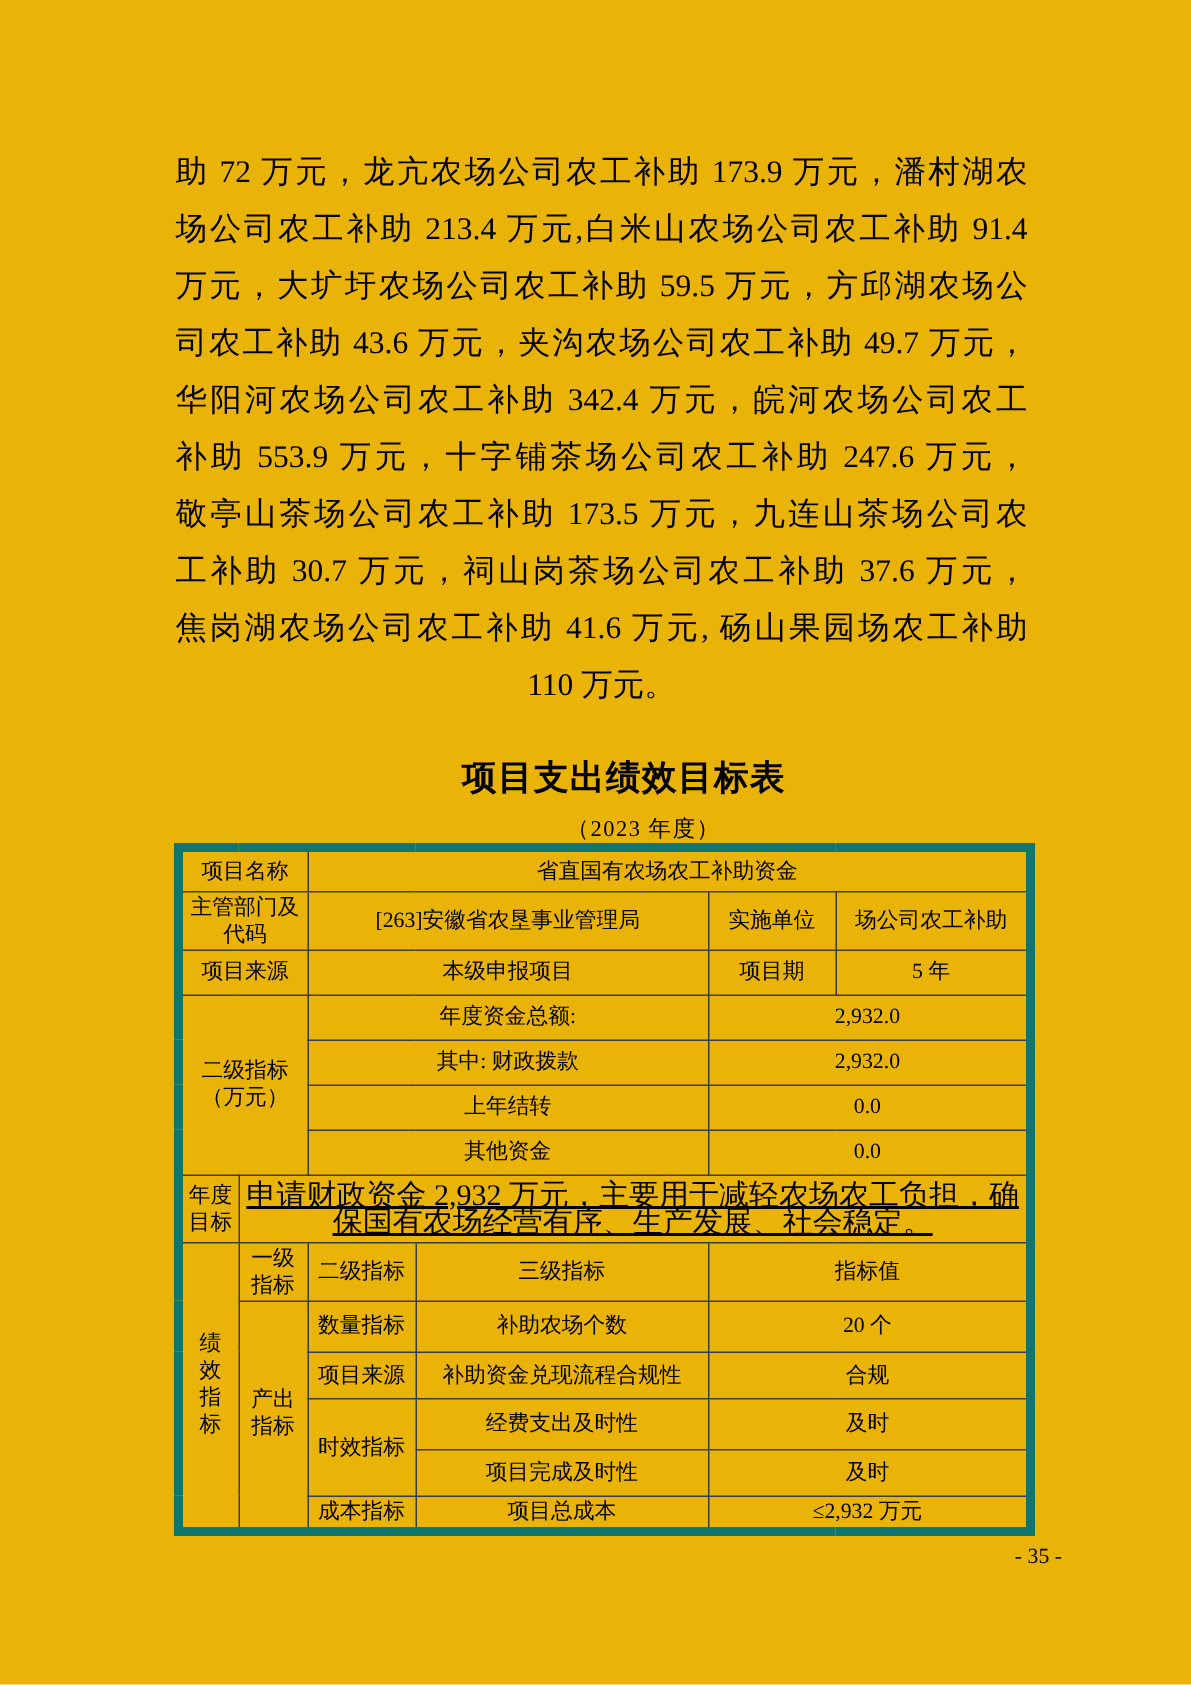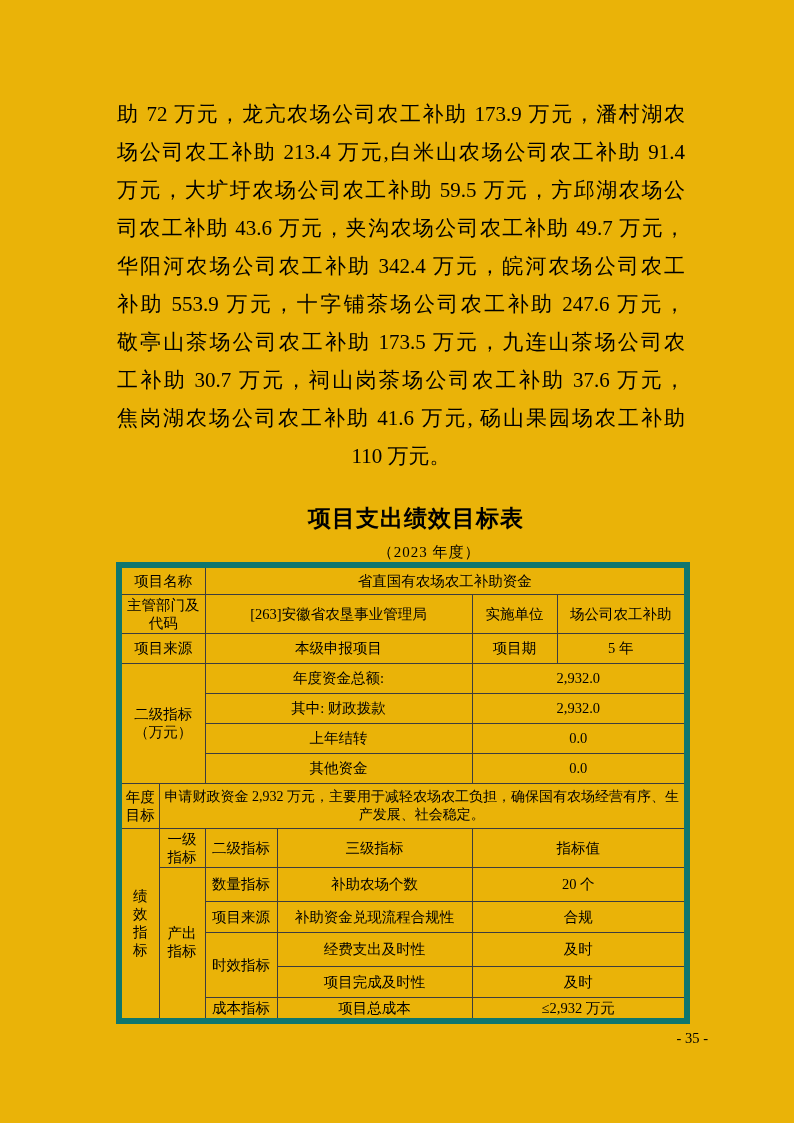--- a/index.html
+++ b/index.html
@@ -42,21 +42,21 @@
     overflow:hidden;
   }
   .two-line { white-space:pre-line; line-height:17px; }
   .v-stack { white-space:pre-line; line-height:26px; }
   .output-label { white-space:pre-line; line-height:24px;font-family:Liberation Mono, monospace; }
   .lab-l0 { text-align:left; padding-left:8px;margin-top:44px; }
   .lab-l1 { text-align:left; padding-left:22px; }
   .lab-l2 { text-align:left; padding-left:56px;margin-left:34px; }
   .val-r  { text-align:right; padding-right:10px; }
   .desc {
-    text-align:left; padding:3px 9px; font-size:14px; line-height:20px;
+    text-align:left; padding:3px 9px; font-size:20px; line-height:20px;text-decoration:underline;
   }
   .cell-left { text-align:left; padding-left:9px; }
   
   .page-number {
     position:absolute; top:1030px; left:588px; width:120px;
     text-align:right; font-size:14.5px;
   }
 </style>
 </head>
 <body>

